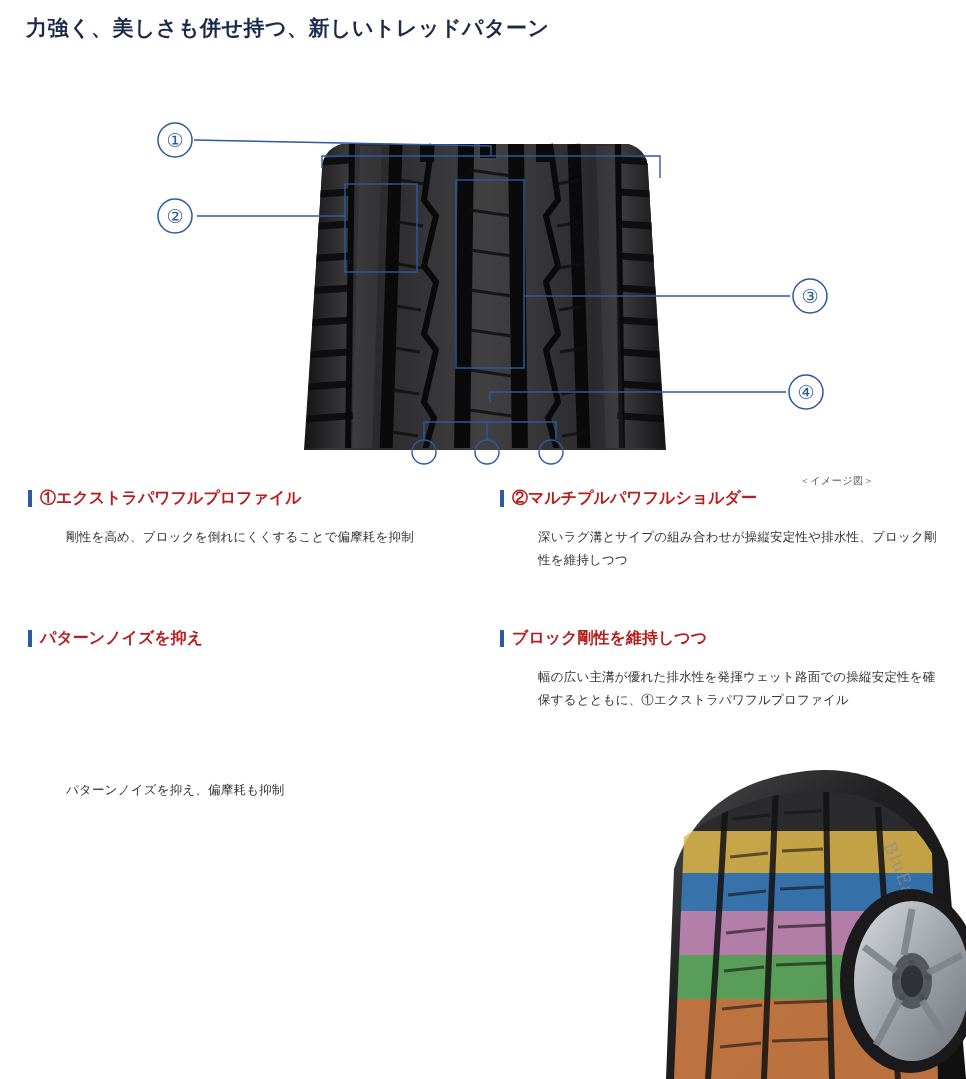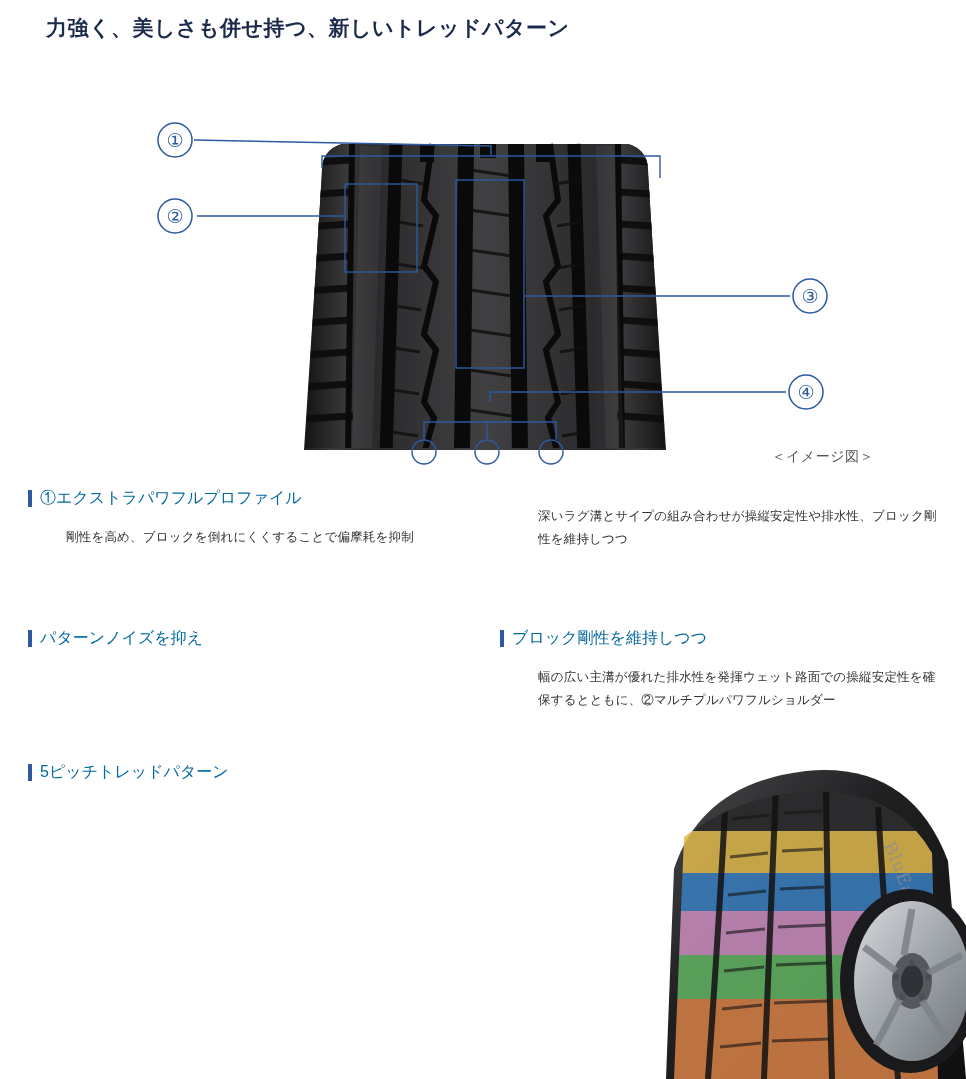--- a/index.html
+++ b/index.html
@@ -16,58 +16,57 @@
     overflow: hidden;
   }
   .page-title {
     position: absolute;
     left: 26px;
     top: 14px;
     font-size: 21px;
     font-weight: bold;
     color: #1b2a4a;
     letter-spacing: 0.5px;
-    margin-left: 20px;
   }
 
   
   .diagram {
     position: absolute;
     left: 0;
     top: 50px;
     width: 966px;
     height: 420px;
   }
   .diagram svg {
     display: block;
   }
   .image-note {
     position: absolute;
     right: 92px;
-    top: 448px;
-    font-size: 14px;
+    top: 474px;
+    font-size: 10px;
     color: #555;
     letter-spacing: 0.5px;
     margin-left: 12px;
   }
 
   
   .features {
     position: absolute;
     left: 0;
     top: 488px;
     width: 966px;
   }
   .feat {
     position: absolute;
   }
   .feat-head {
     font-size: 16px;
-    font-weight: normal;
-    color: #0369a1;
+    font-weight: bold;
+    color: #b91c1c;
     padding-left: 12px;
     position: relative;
     line-height: 1.3;
   }
   .feat-head:before {
     content: "";
     position: absolute;
     left: 0;
     top: 2px;
     width: 4px;
@@ -246,34 +245,35 @@
 <div class="image-note">＜イメージ図＞</div>
 
 <div class="features">
 
   <div class="feat col-left row1">
     <div class="feat-head">①エクストラパワフルプロファイル</div>
     <div class="feat-body">剛性を高め、ブロックを倒れにくくすることで偏摩耗を抑制</div>
   </div>
 
   <div class="feat col-right row1">
+    <div class="feat-head">②マルチプルパワフルショルダー</div>
     <div class="feat-body">深いラグ溝とサイプの組み合わせが操縦安定性や排水性、ブロック剛性を維持しつつ</div>
   </div>
 
   <div class="feat col-left row2">
     <div class="feat-head">パターンノイズを抑え</div>
   </div>
 
   <div class="feat col-right row2">
     <div class="feat-head">ブロック剛性を維持しつつ</div>
-    <div class="feat-body">幅の広い主溝が優れた排水性を発揮ウェット路面での操縦安定性を確保するとともに、②マルチプルパワフルショルダー</div>
+    <div class="feat-body">幅の広い主溝が優れた排水性を発揮ウェット路面での操縦安定性を確保するとともに、①エクストラパワフルプロファイル</div>
   </div>
 
   <div class="feat col-left row3">
-    <div class="feat-head">5ピッチトレッドパターン</div>
+    <div class="feat-body">パターンノイズを抑え、偏摩耗も抑制</div>
   </div>
 
 </div>
 
 <div class="tire-photo">
   <svg width="300" height="330" viewBox="0 0 300 330" xmlns="http://www.w3.org/2000/svg">
     <defs>
       <linearGradient id="sidewall" x1="0" y1="0" x2="1" y2="1">
         <stop offset="0%" stop-color="#4a4a4d"></stop>
         <stop offset="40%" stop-color="#202022"></stop>

